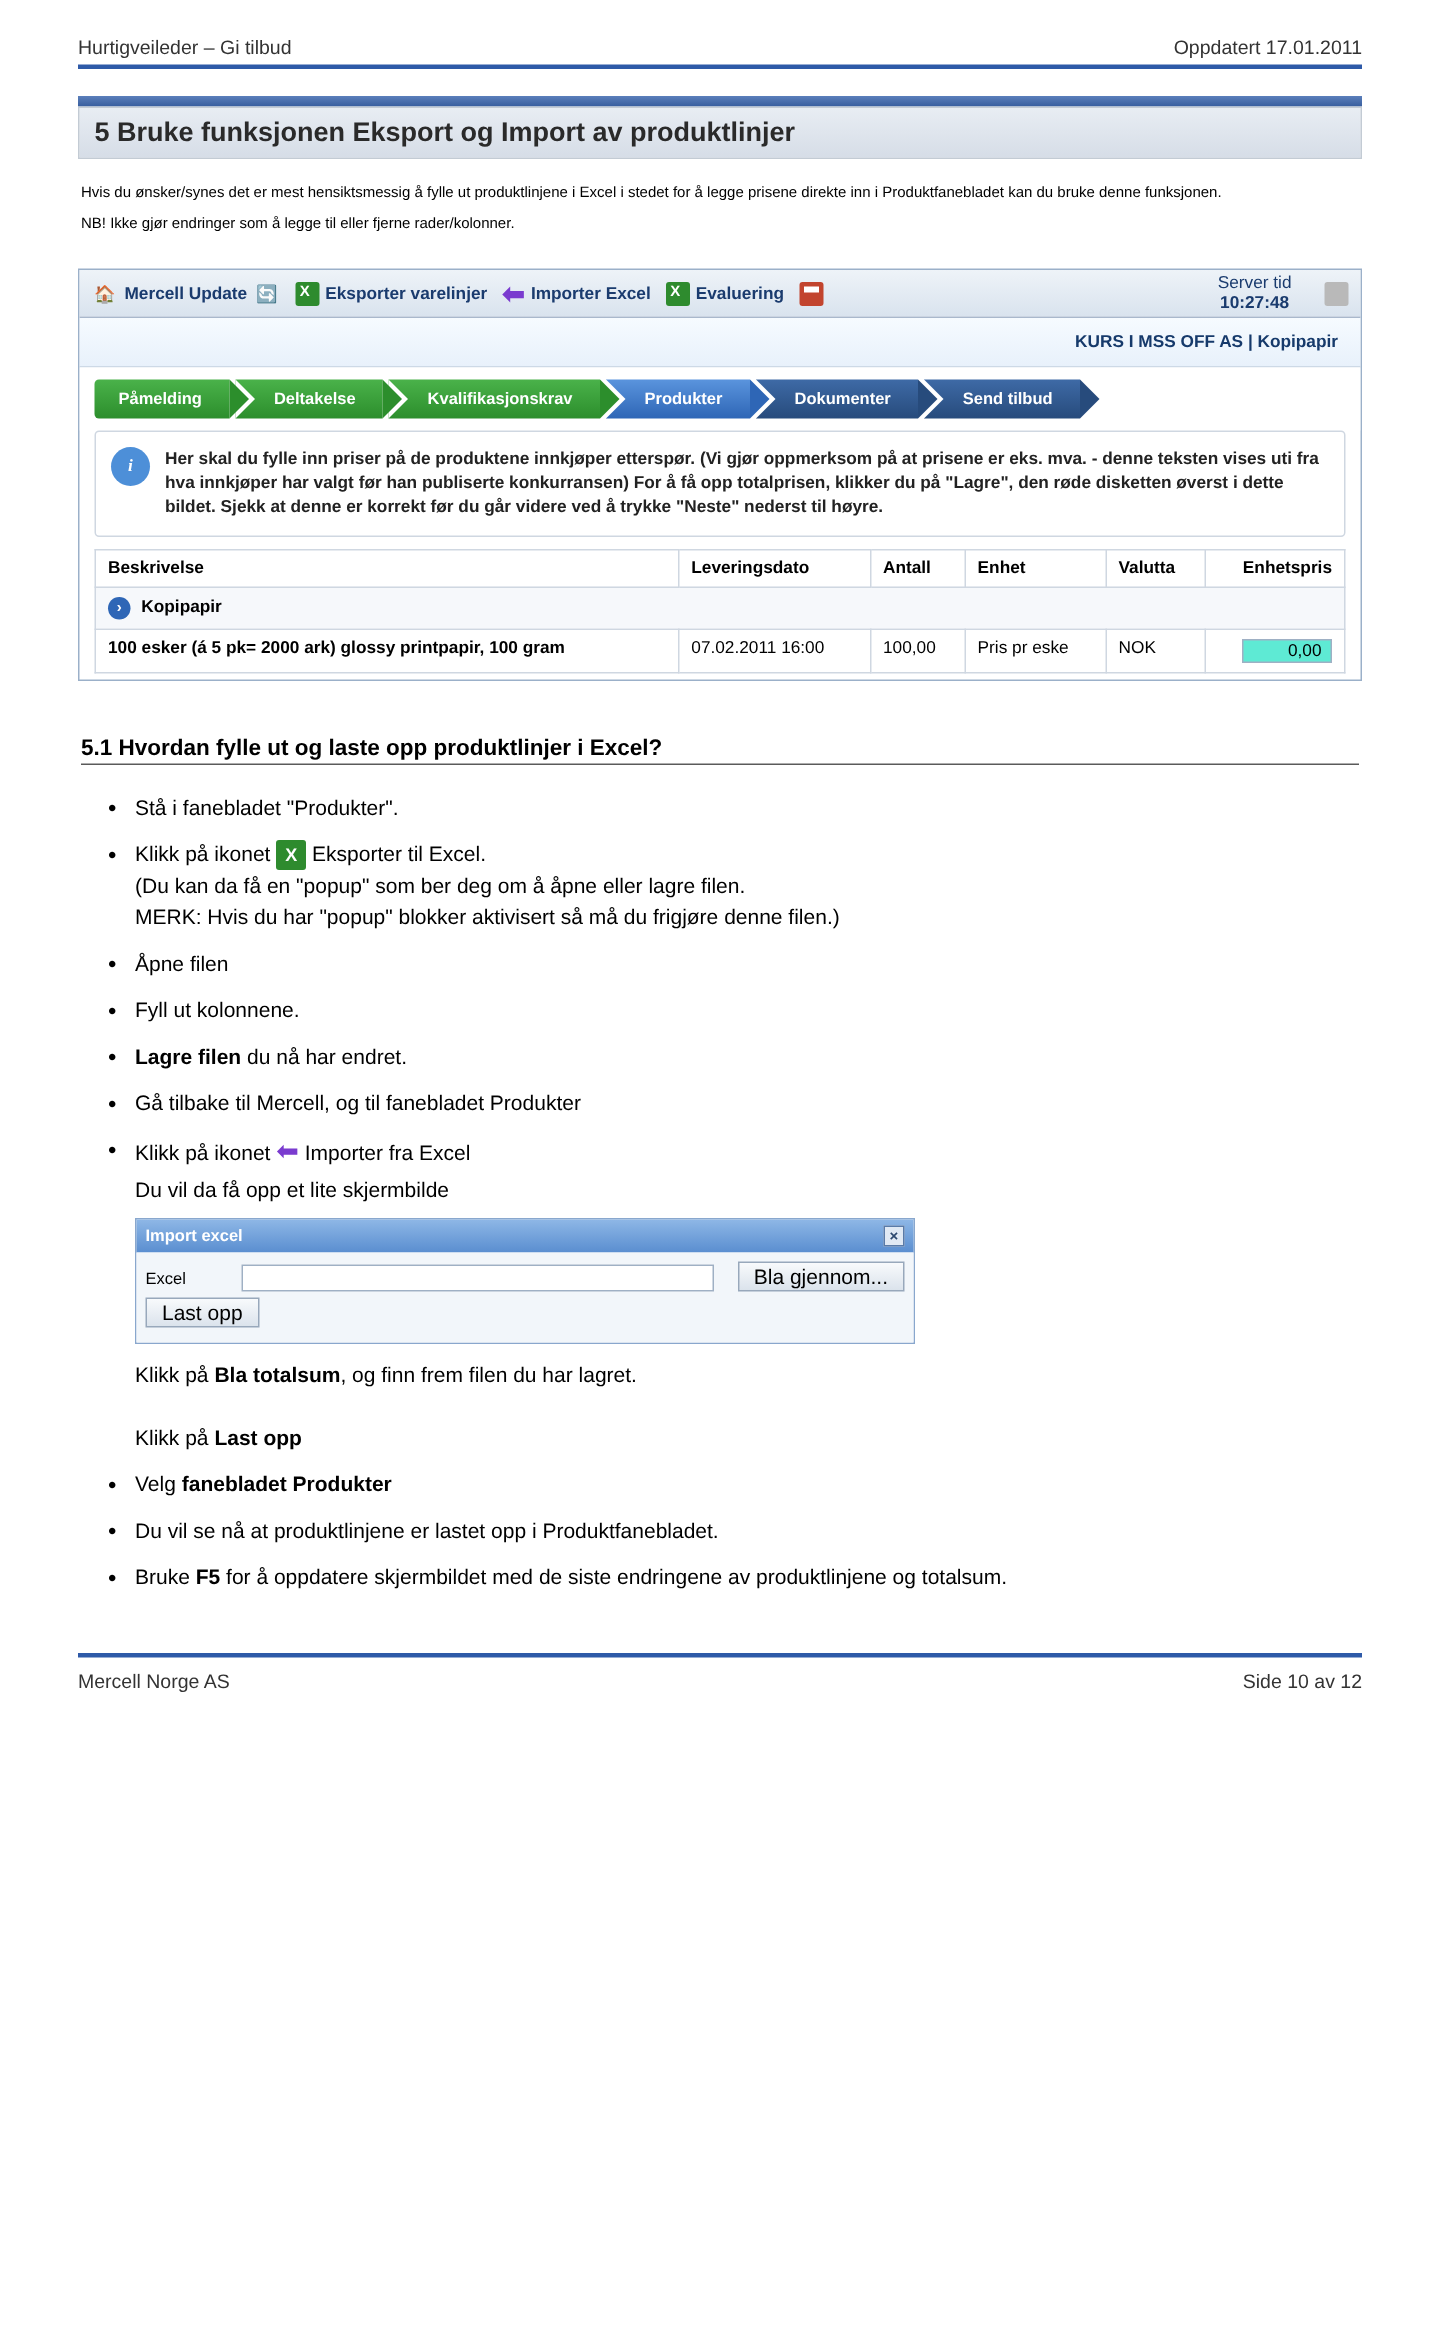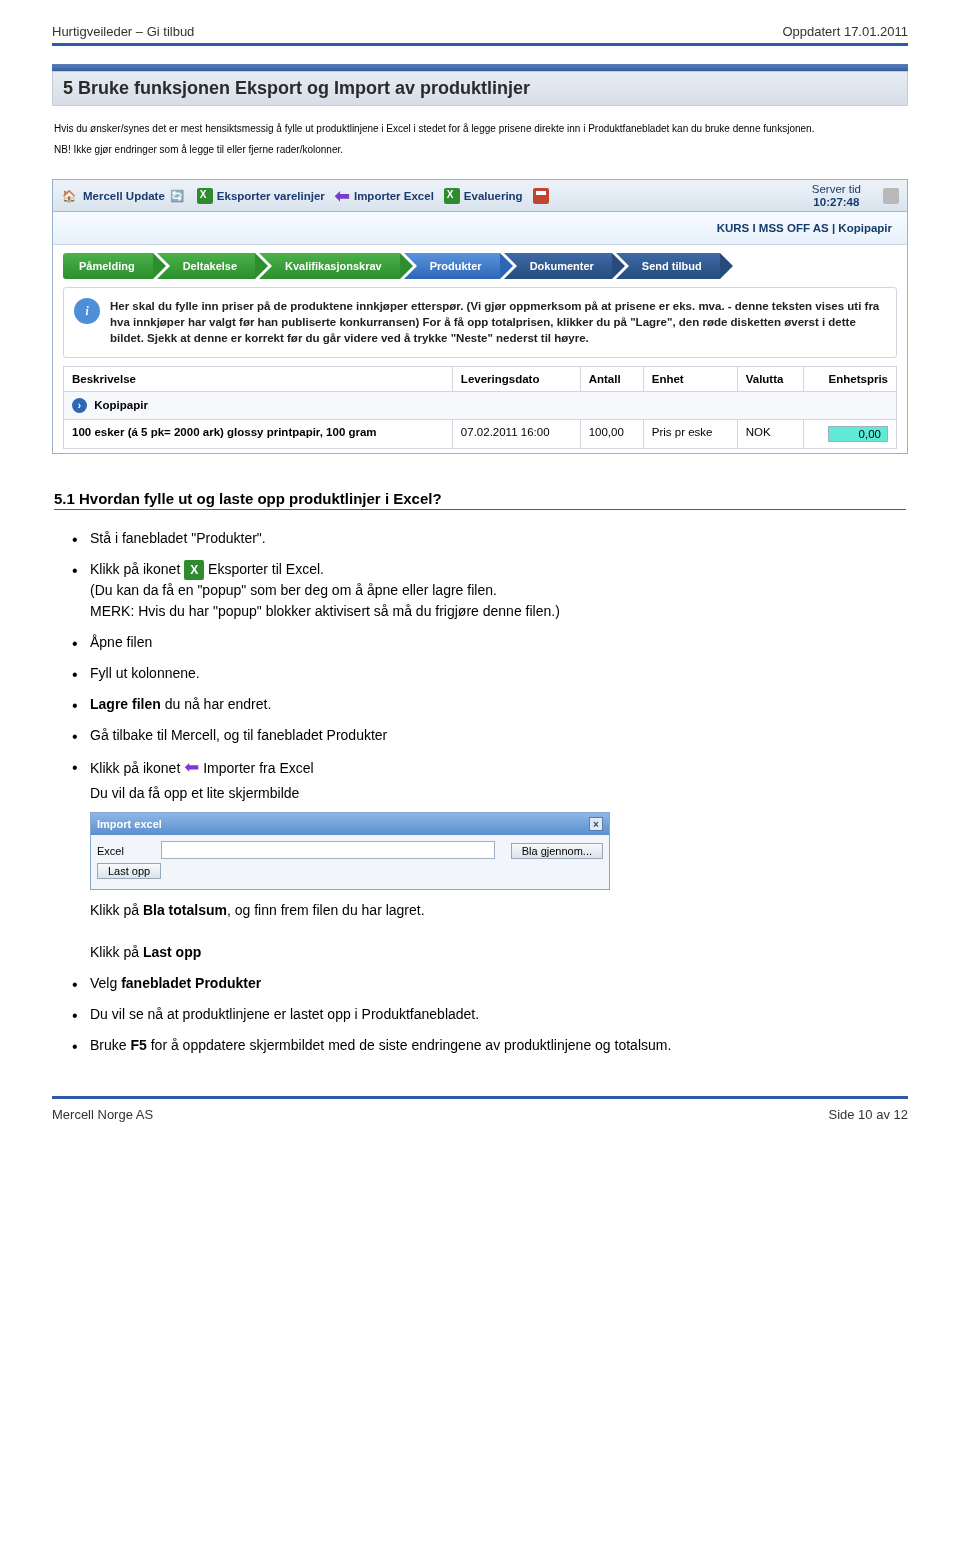--- a/index.html
+++ b/index.html
@@ -256,21 +256,21 @@
     background:#f2f6fa;
     padding:6px;
   }
   .dlg-row { display:flex; align-items:flex-end; gap:16px; margin-bottom:4px;}
   .dlg-row label { width:48px; }
   .dlg-input { flex:1; height:18px; border:1px solid #9fb0c4; background:#fff; }
   .dlg-btn {
     background:linear-gradient(#f8fafc,#dbe3ec);
     border:1px solid #98a8bb;
     padding:1px 10px;
-    font-size:11px;
+    font-size:14px;
   }
 
   
   .footer-wrap { position:relative; margin-top:40px; }
   .footer-rule { height:3px; background:#2e5aa8; margin-bottom:8px;}
   .footer-row {
     display:flex;justify-content:space-between;
     font-size:13px;color:#333;
     padding-bottom:8px;
   }

